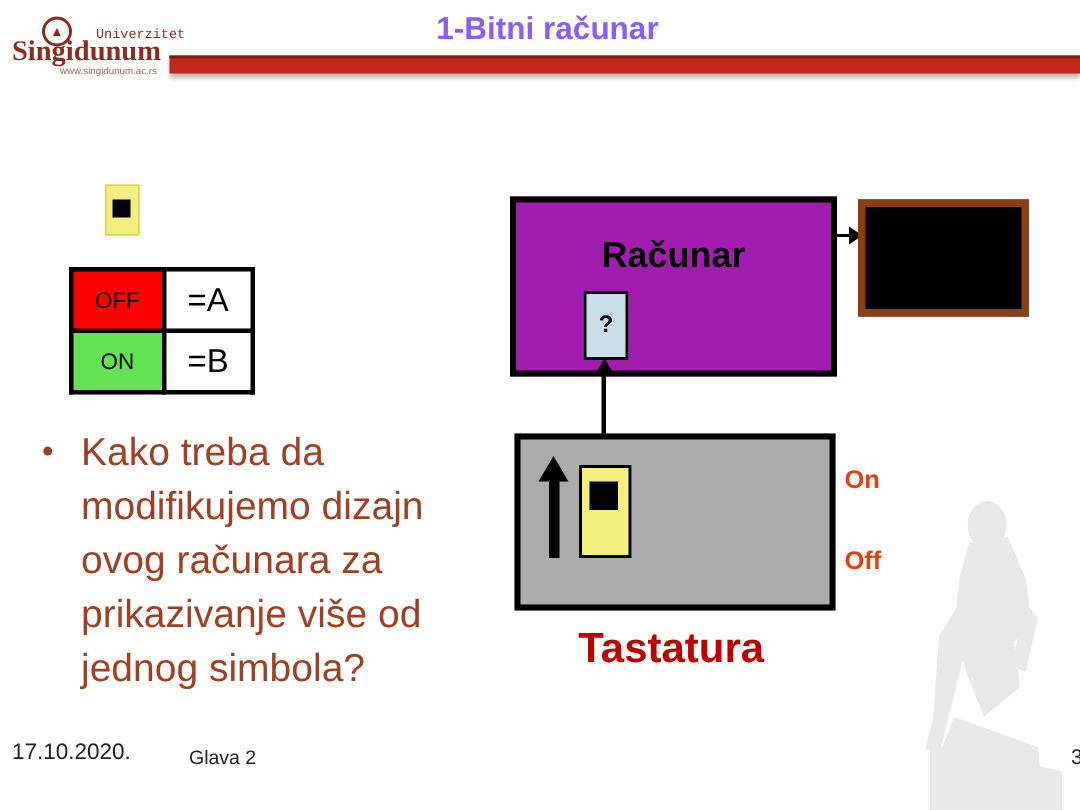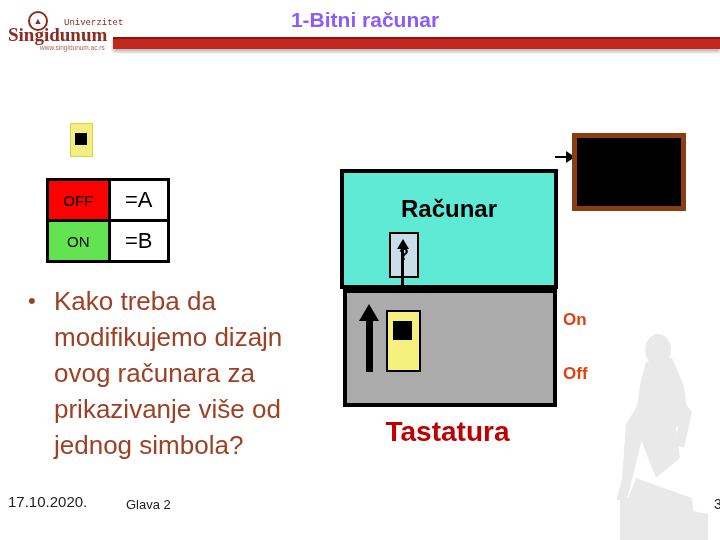--- a/index.html
+++ b/index.html
@@ -30,21 +30,21 @@
   .key-topleft{left:70px;top:123px;width:21px;height:32px;}
   .key-topleft .sq{left:4px;top:9px;width:12px;height:12px;}
   .state-table{position:absolute;left:46px;top:178px;width:124px;border-collapse:collapse;}
   .state-table td{border:3px solid #000;text-align:center;padding:0;height:38px;}
   .cell-state{width:60px;font-size:15px;color:#000;}
   .cell-off{background:#ff0000;}
   .cell-on{background:#63e351;}
   .cell-value{width:58px;background:#fff;font-size:22px;color:#000;}
   
   .computer-box{position:absolute;left:340px;top:131px;width:210px;height:112px;
-    background:#5eead4;border:4px solid #000;margin-top:38px;}
+    background:#a21caf;border:4px solid #000;}
   .computer-label{position:absolute;left:0;top:22px;width:100%;text-align:center;
     font-size:24px;font-weight:bold;color:#000;}
   .unknown-box{position:absolute;left:45px;top:59px;width:26px;height:42px;
     background:#c9dee8;border:2px solid #000;display:flex;align-items:center;justify-content:center;
     font-size:16px;font-weight:bold;color:#000;}
   
   .screen{position:absolute;left:572px;top:133px;width:104px;height:68px;
     background:#000;border:5px solid #8b3e12;}
   .screen-label{position:absolute;left:580px;top:229px;width:100px;text-align:center;
     color:#c00000;font-size:23px;font-weight:bold;}

